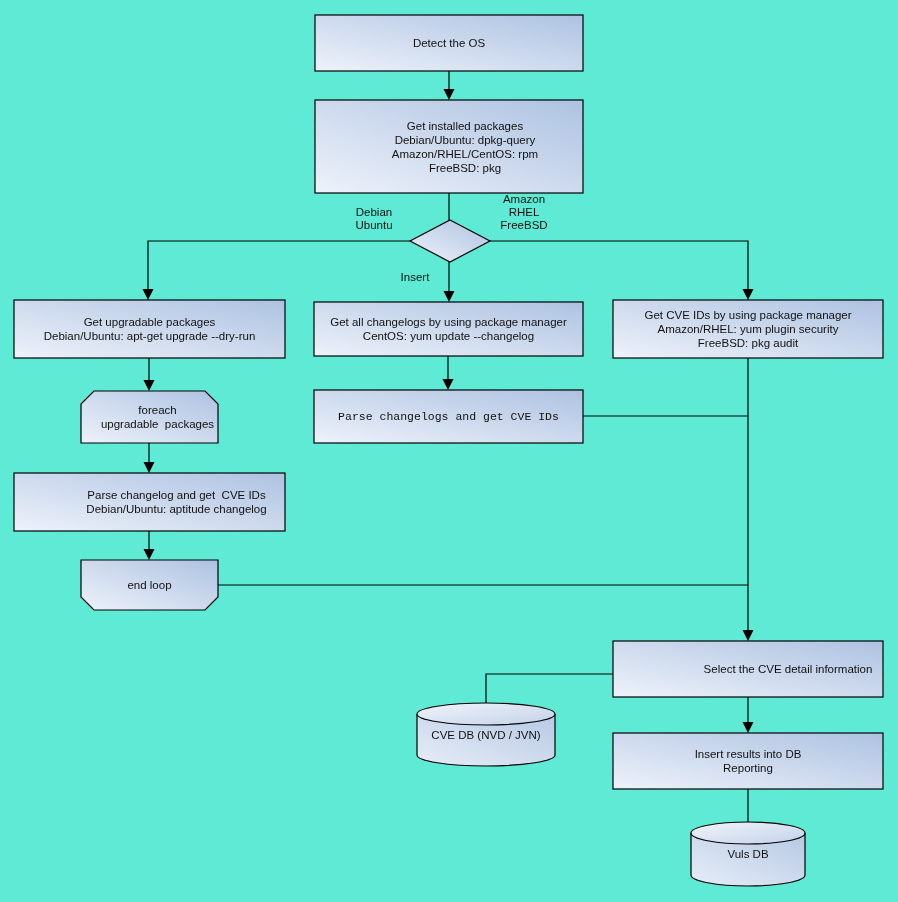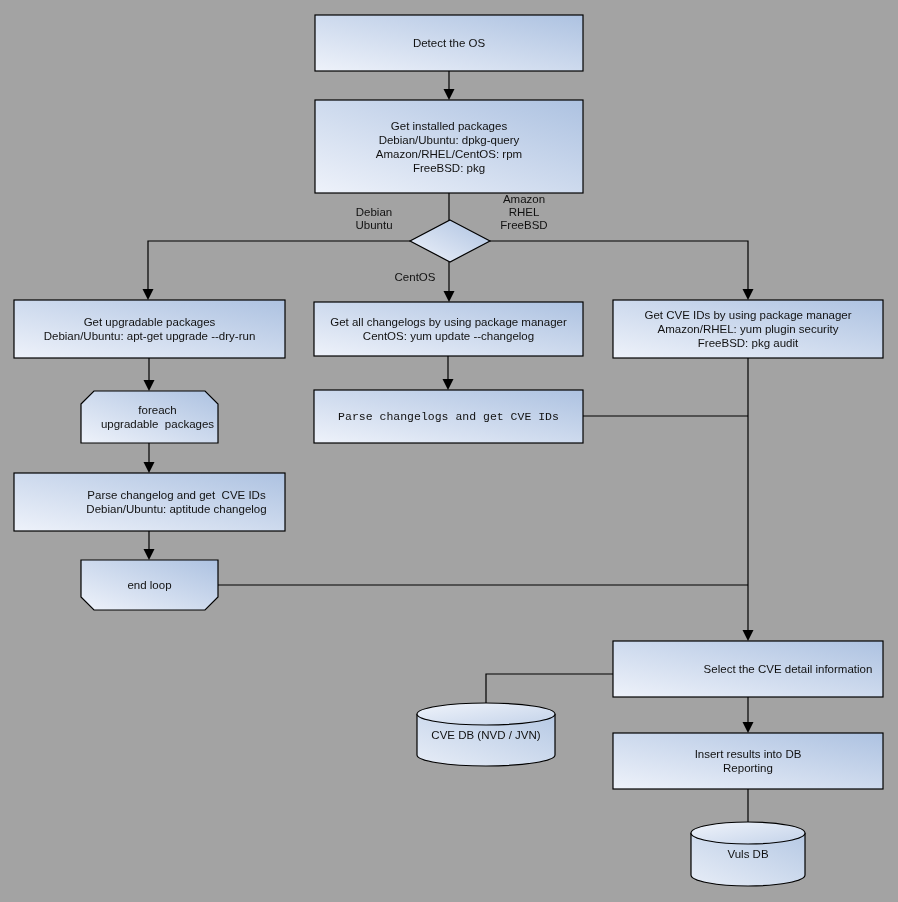--- a/index.html
+++ b/index.html
@@ -5,21 +5,21 @@
   html, body {
     margin: 0;
     padding: 0;
     background: #ffffff;
     font-family: "Liberation Sans", "DejaVu Sans", sans-serif;
   }
   #canvas {
     position: relative;
     width: 898px;
     height: 902px;
-    background: #a3a3a3;
+    background: #5eead4;
     overflow: hidden;
   }
   #wires {
     position: absolute;
     left: 0;
     top: 0;
   }
   .node-label {
     position: absolute;
     display: flex;
@@ -124,21 +124,21 @@
     <g stroke="#000000" stroke-width="1.2">
       <path fill="url(#cylGrad)" d="M 417 714 L 417 755 A 69 11 0 0 0 555 755 L 555 714"></path>
       <ellipse fill="url(#cylTopGrad)" cx="486" cy="714" rx="69" ry="11"></ellipse>
       <path fill="url(#cylGrad)" d="M 691 833 L 691 875 A 57 11 0 0 0 805 875 L 805 833"></path>
       <ellipse fill="url(#cylTopGrad)" cx="748" cy="833" rx="57" ry="11"></ellipse>
     </g>
   </svg>
 
   <div class="node-label" style="left:315px; top:15px;  width:268px; height:56px;">Detect the OS</div>
 
-  <div class="node-label" style="left:315px; top:100px; width:268px; height:93px;">Get installed packages
+  <div class="node-label" style="left:315px; top:100px; width:268px; height:93px;padding-left:16px;">Get installed packages
 Debian/Ubuntu: dpkg-query
 Amazon/RHEL/CentOS: rpm
 FreeBSD: pkg</div>
 
   <div class="node-label" style="left:14px;  top:300px; width:271px; height:58px;">Get upgradable packages
 Debian/Ubuntu: apt-get upgrade --dry-run</div>
 
   <div class="node-label" style="left:81px;  top:391px; width:137px; height:52px;padding-left:8px;">foreach
 upgradable  packages</div>
 
@@ -165,15 +165,15 @@
 
   <div class="node-label" style="left:691px; top:833px; width:114px; height:42px;">Vuls DB</div>
 
   <div class="edge-label" style="left:329px; top:206px; width:90px;">Debian
 Ubuntu</div>
 
   <div class="edge-label" style="left:479px; top:193px; width:90px;">Amazon
 RHEL
 FreeBSD</div>
 
-  <div class="edge-label" style="left:379px; top:271px; width:72px;">CentOS</div>
+  <div class="edge-label" style="left:379px; top:271px; width:72px;">Insert</div>
 
 </div>
 
 </body></html>

